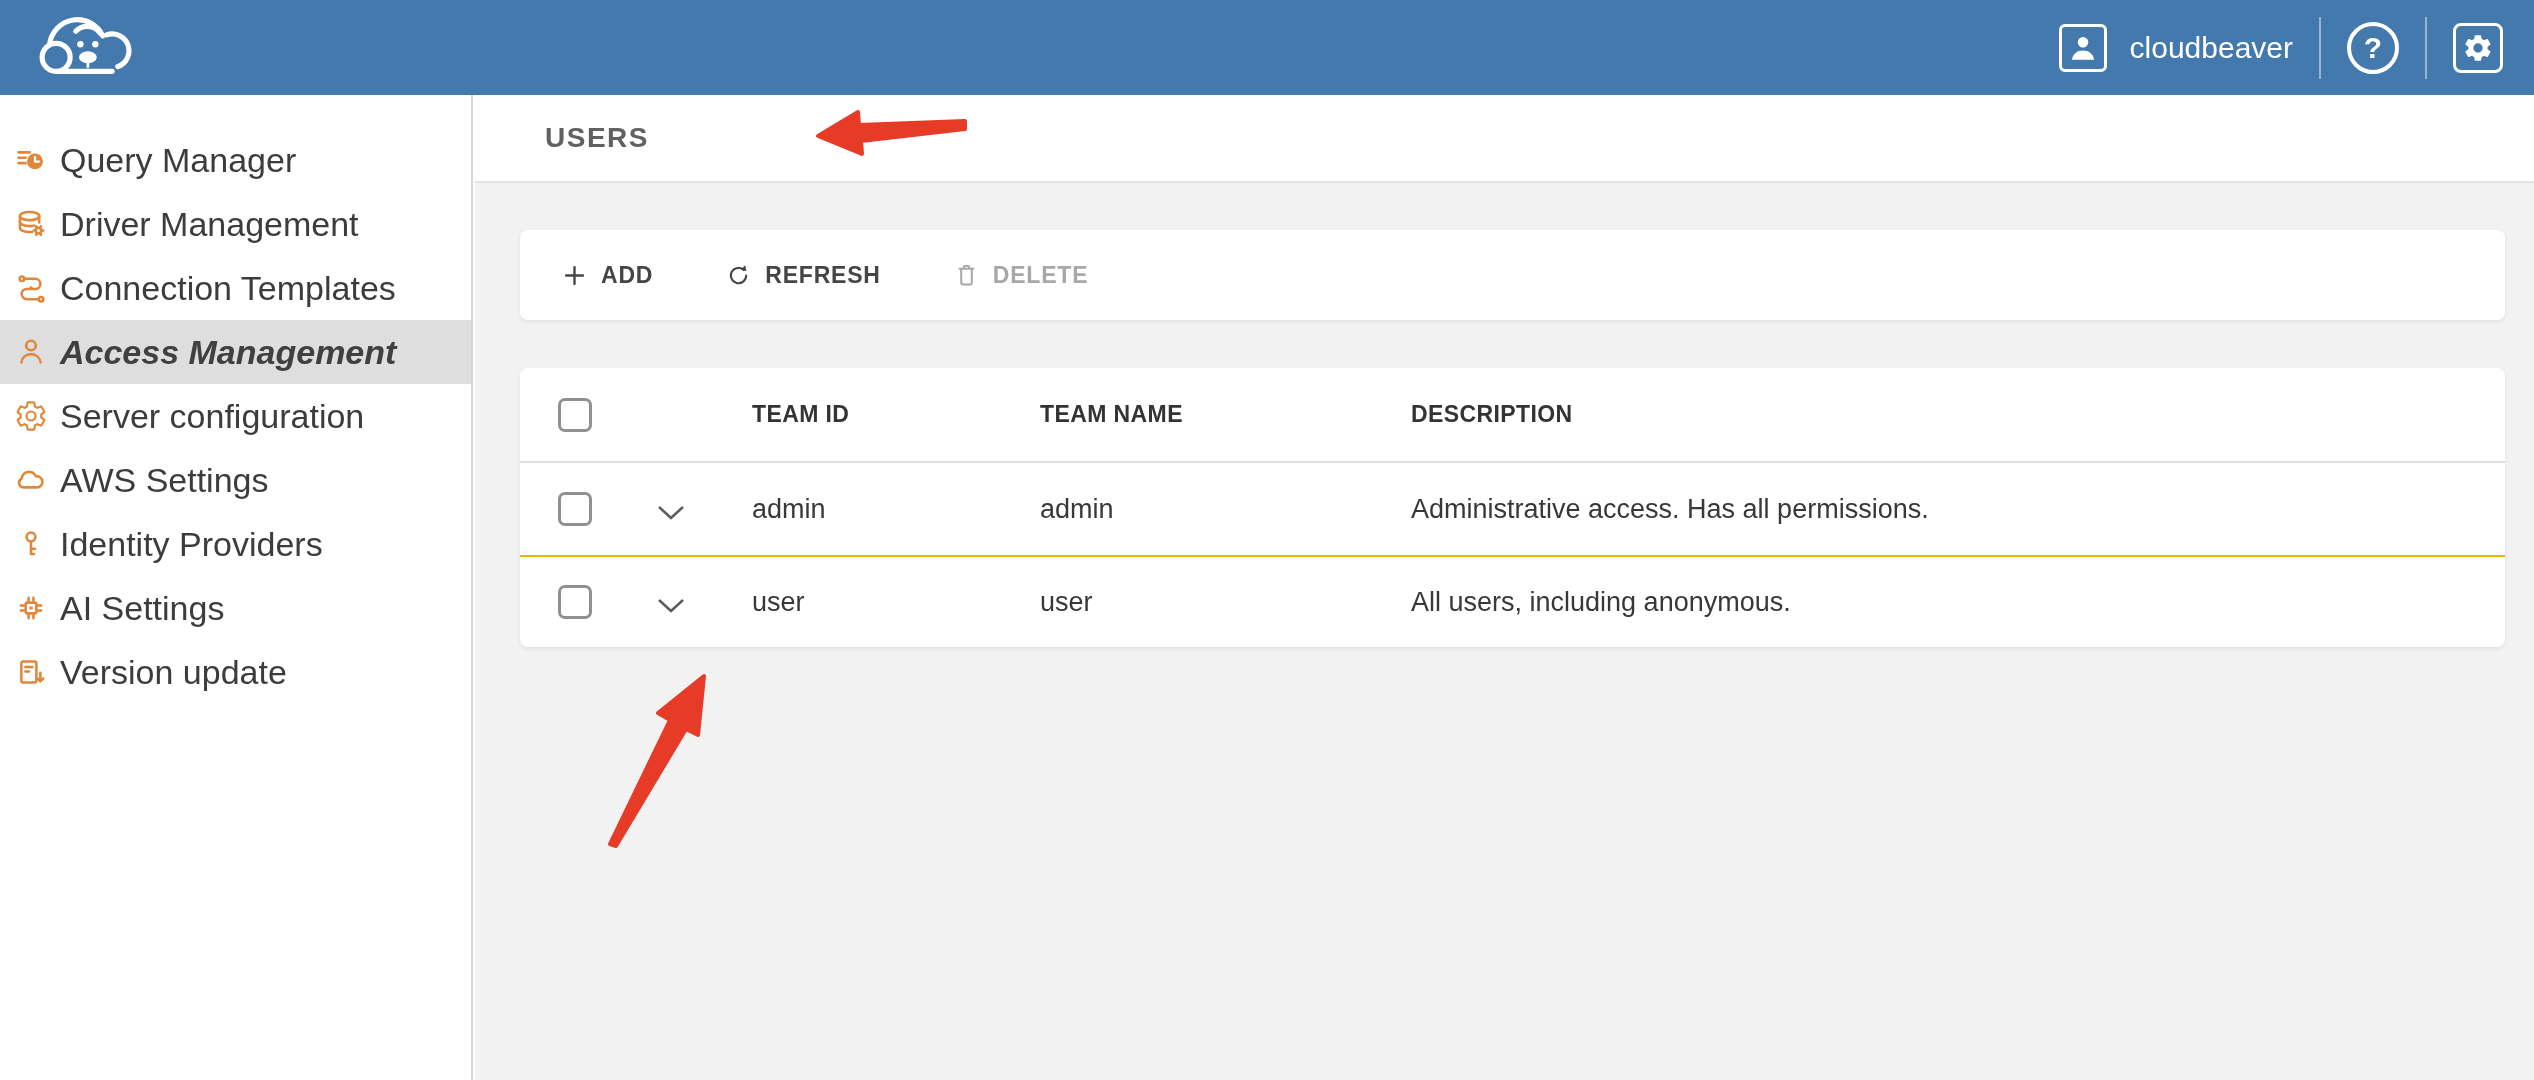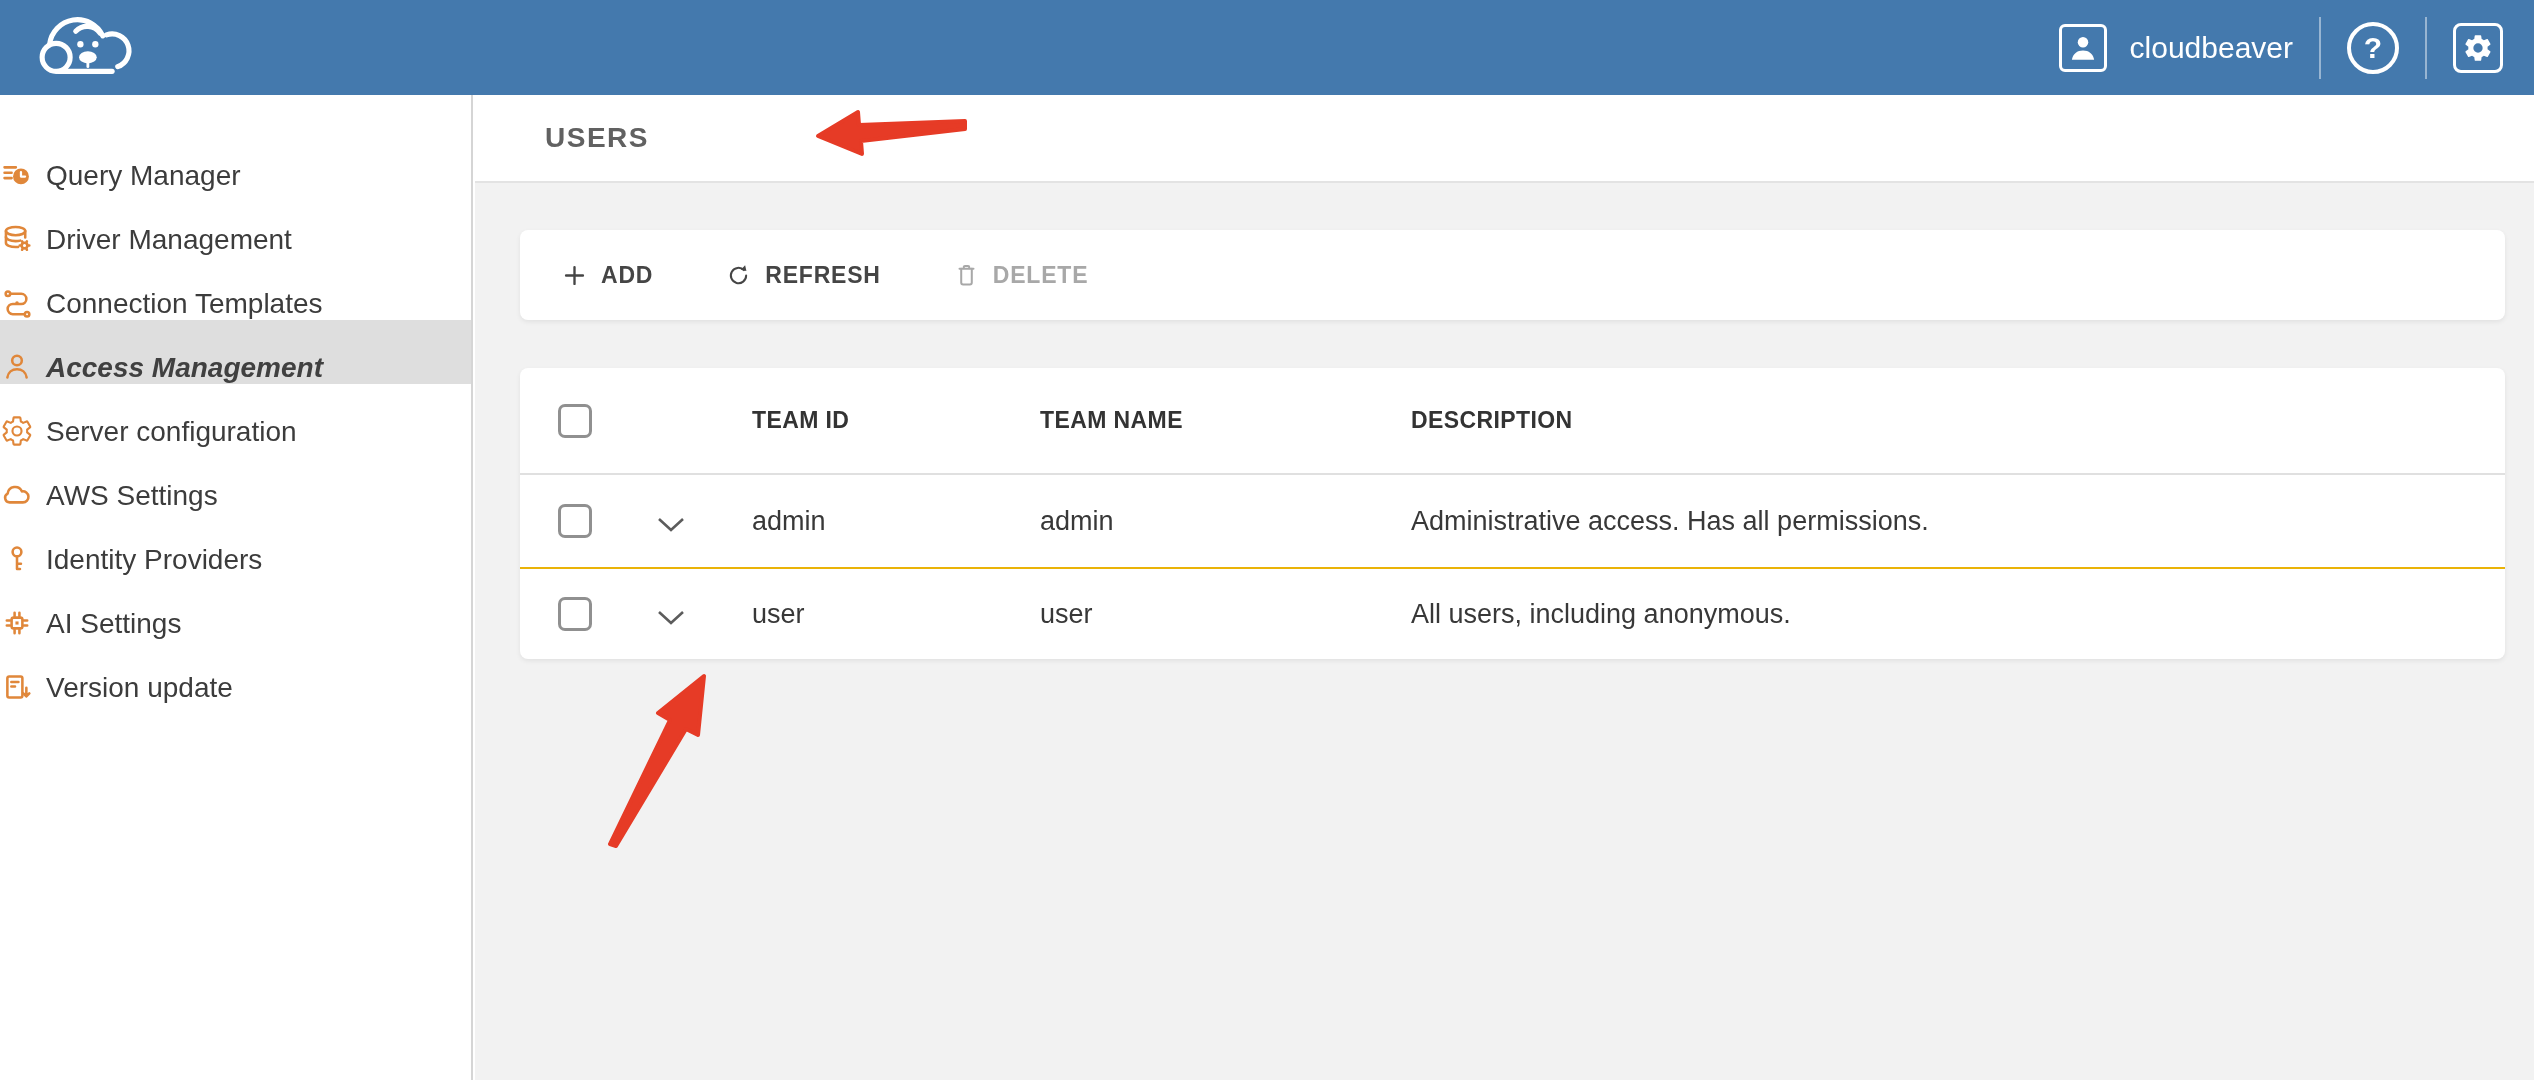--- a/index.html
+++ b/index.html
@@ -17,22 +17,22 @@
   .top-divider { width:2px; height:62px; background:rgba(255,255,255,0.45); margin:0 26px; }
   .help-btn { width:52px; height:52px; border:4px solid #fff; border-radius:50%;
     color:#fff; font-size:30px; font-weight:bold; display:flex; align-items:center;
     justify-content:center; }
   .settings-btn { width:50px; height:50px; border:3px solid #fff; border-radius:8px;
     display:flex; align-items:center; justify-content:center; }
 
   
   .sidebar { position:absolute; left:0; top:95px; width:473px; height:985px;
     background:#ffffff; border-right:2px solid #d5d5d5; padding-top:33px; }
-  .side-item { height:64px; display:flex; align-items:flex-end; 
-    cursor:pointer; color:#3c3c3c; font-size:28px; }
+  .side-item { height:64px; display:flex; align-items:center; padding-left:14px;
+    cursor:pointer; color:#3c3c3c; font-size:34px; }
   .side-item.selected { background:#dedede; font-weight:bold; color:#404040;font-style:italic; }
   .sicon { width:34px; height:34px; margin-right:12px; display:flex; align-items:center;
     justify-content:center; flex:none; }
   .sicon svg { width:34px; height:34px; stroke:#e0873a; fill:none;
     stroke-width:1.8; stroke-linecap:round; stroke-linejoin:round; }
 
   
   .main { position:absolute; left:475px; top:95px; width:2059px; height:985px;
     background:#f2f2f2; }
   .tabbar { height:88px; background:#fff; border-bottom:2px solid #e3e3e3;
@@ -50,21 +50,21 @@
     letter-spacing:0.8px; color:#454545; margin-right:72px; cursor:pointer; }
   .tbtn svg { width:27px; height:27px; stroke:#454545; fill:none; stroke-width:1.8;
     stroke-linecap:round; stroke-linejoin:round; }
   .tbtn.disabled { color:#a8a8a8; cursor:default; }
   .tbtn.disabled svg { stroke:#a8a8a8; }
   .tbtn .fillpart { fill:#454545; stroke:none; }
 
   .table-card { margin-top:48px; overflow:hidden; }
   .trow { display:grid; grid-template-columns:34px 130px 288px 371px 1fr;
     align-items:center; padding-left:38px; }
-  .trow.thead { height:107px; border-bottom:2px solid #e0e0e0;
+  .trow.thead { height:95px; border-bottom:2px solid #e0e0e0;
     font-size:23px; font-weight:bold; color:#333; letter-spacing:0.4px; }
   .trow.tbody { height:92px; font-size:27px; color:#383838; }
   .trow.tbody + .trow.tbody { border-top:2px solid #eab308; }
   .cell-pad { padding-left:30px; }
   .checkbox { width:34px; height:34px; border:3px solid #909090; border-radius:7px;
     background:#fff; cursor:pointer; }
   .chev { margin-left:63px; width:32px; height:20px; cursor:pointer; }
   .chev svg { width:32px; height:20px; stroke:#5c5c5c; fill:none; stroke-width:2.6; }
 
   

